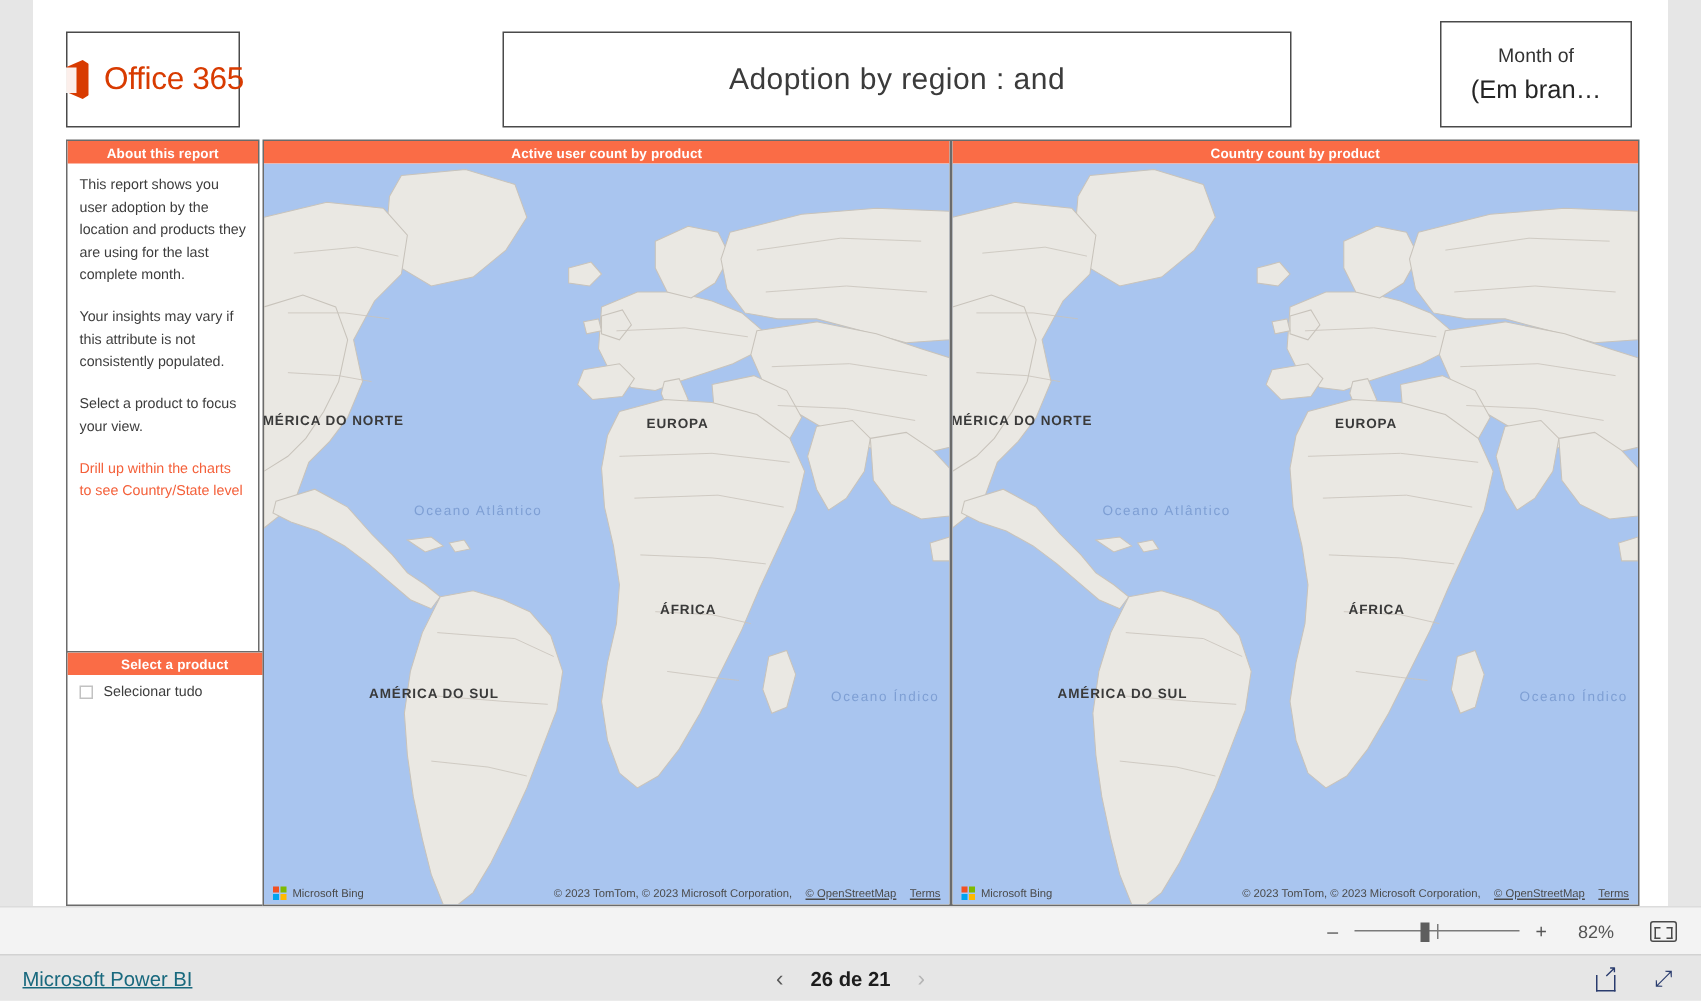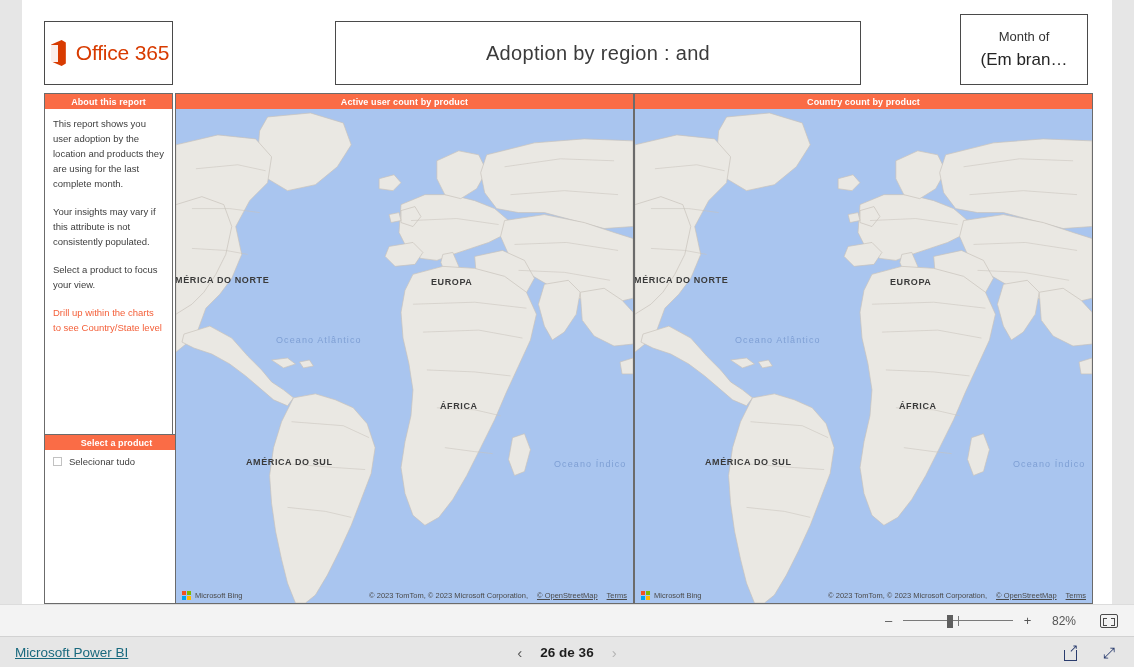--- a/index.html
+++ b/index.html
@@ -22,21 +22,21 @@
     background: #ffffff;
   }
 
   
   .vis-box {
     position: absolute;
     background: #ffffff;
     border: 1px solid #4a4a4a;
   }
 
-  #logo-box { left: 22px; top: 21px; width: 129px; height: 64px;
+  #logo-box { left: 22px; top: 21px; width: 116px; height: 64px;
     display: flex; align-items: center; justify-content: center; }
   .o365-logo { display: flex; align-items: center; gap: 7px; }
   .o365-glyph { position: relative; width: 21px; height: 26px; }
   .o365-glyph .pg {
     position: absolute; left: 3px; top: 0; width: 15px; height: 26px;
     background: #d83b01;
     clip-path: polygon(0% 18%, 72% 0%, 100% 10%, 100% 90%, 72% 100%, 0% 82%, 0% 18%);
   }
   .o365-glyph .fold {
     position: absolute; left: 3px; top: 4.5px; width: 7px; height: 17px;
@@ -450,21 +450,21 @@
       <span class="zoom-pct">82%</span>
       <span class="fit-icon"></span>
     </div>
   </div>
 
   <div id="status-bar">
     <a id="pbi-link" href="#">Microsoft Power BI</a>
 
     <div id="pager">
       <span class="pg-arrow">‹</span>
-      <span class="pg-text">26 de 36</span>
+      <span class="pg-text">26 de 21</span>
       <span class="pg-arrow disabled">›</span>
     </div>
 
     <div id="status-actions">
       <span class="ic share-ic">
         <span class="box"></span>
           <span class="arw">↗</span>
       </span>
       <span class="ic expand-ic">⤢</span>
     </div>

